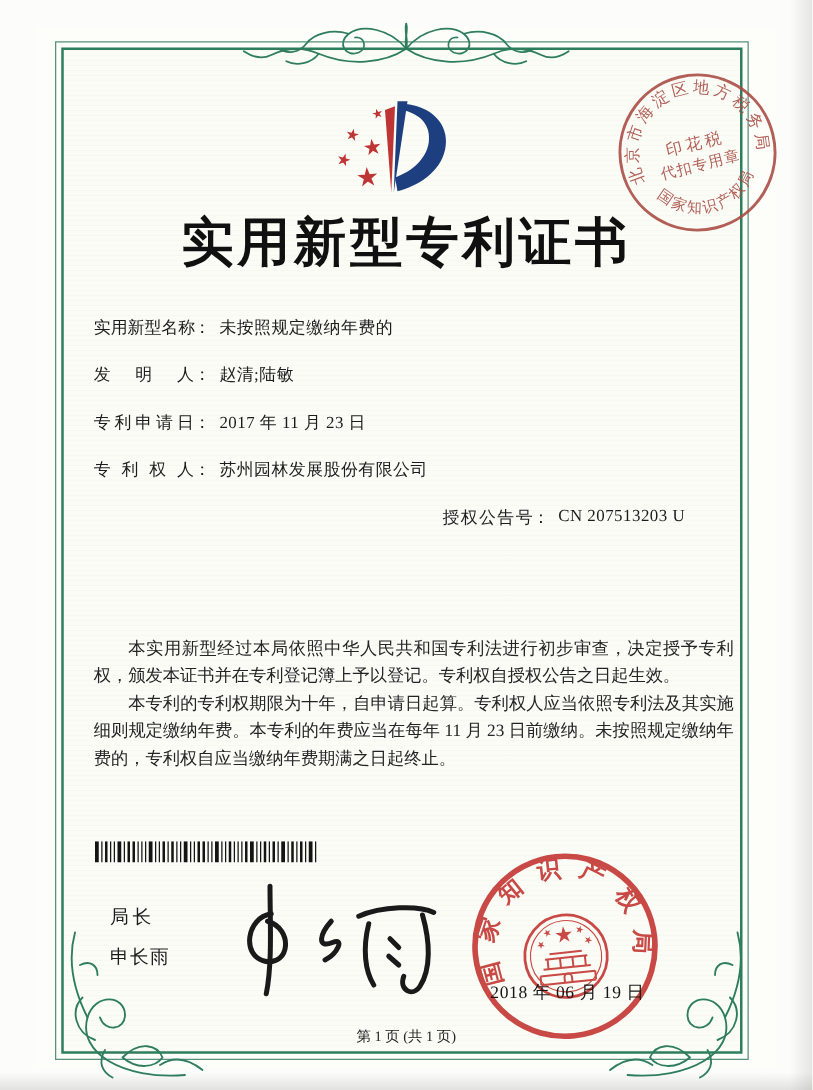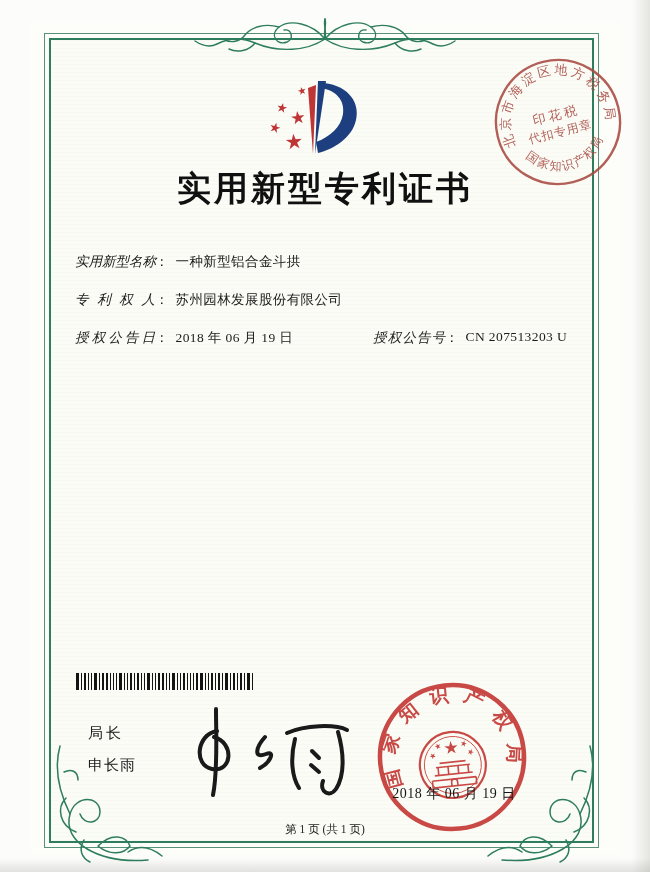--- a/index.html
+++ b/index.html
@@ -23,28 +23,28 @@
       repeating-linear-gradient(0deg,rgba(160,190,165,.05) 0 1px,rgba(0,0,0,0) 1px 4px),
       #fbfcf6;}
   .orn{position:absolute;z-index:3;}
   .content{position:absolute;inset:0;z-index:4;}
 
   .cert-no{position:absolute;left:78px;top:74px;font-size:14.5px;letter-spacing:1px;color:#1f1f1f;}
 
   .logo{position:absolute;left:266px;top:74px;}
 
   .title{position:absolute;left:0;width:650px;top:166px;text-align:center;
-    font-size:34px;font-weight:bold;letter-spacing:3px;color:#101010;}
+    font-size:42px;font-weight:bold;letter-spacing:3px;color:#101010;}
 
   .fields{position:absolute;left:75px;top:253px;width:512px;font-size:13.5px;color:#1c1c1c;}
   .frow{height:24px;margin-bottom:14px;white-space:nowrap;position:relative;}
-  .flabel{display:inline-block;width:80px;text-align:justify;text-align-last:justify;vertical-align:top;font-style:italic;}
+  .flabel{display:inline-block;width:80px;text-align:justify;text-align-last:justify;vertical-align:top;}
   .fcolon{display:inline-block;vertical-align:top;}
   .fvalue{display:inline-block;margin-left:7px;vertical-align:top;letter-spacing:.4px;}
-  .fright{position:absolute;left:298px;top:0;white-space:nowrap;}
+  .fright{position:absolute;left:279px;top:0;white-space:nowrap;}
   .fright .flabel{width:72px;}
 
   .body-text{position:absolute;left:75px;top:508px;width:512px;
     font-size:13.8px;line-height:22px;text-align:justify;color:#242424;}
   .body-text p{margin:0;text-indent:2em;}
 
   .barcode{position:absolute;left:76px;top:673px;width:178px;height:17px;
     overflow:hidden;white-space:nowrap;font-size:0;}
   .barcode i{display:inline-block;height:100%;background:#141414;margin-right:2px;}
 
@@ -127,36 +127,41 @@
     </g>
     <polygon points="42,14 50,11 47,80" fill="#bf3434"></polygon>
     <polygon points="52,7 60,7 49,80" fill="#1d3f7f"></polygon>
     <path d="M58,9 C84,12 94,30 90,46 C86,64 68,75 52,79 L50,68 C64,63 75,53 77,40 C79,26 70,17 56,14 Z" fill="#1d3f7f"></path>
   </svg>
 
   <div class="title">实用新型专利证书</div>
 
   <div class="fields">
     <div class="frow">
-      <span class="flabel">实用新型名称</span><span class="fcolon">：</span><span class="fvalue">一种新型铝合金斗拱</span>
+      <span class="flabel">实用新型名称</span><span class="fcolon">：</span><span class="fvalue">未按照规定缴纳年费的</span>
+    </div>
+    <div class="frow">
+      <span class="flabel">发明人</span><span class="fcolon">：</span><span class="fvalue">赵清;陆敏</span>
+    </div>
+    <div class="frow">
+      <span class="flabel">专利申请日</span><span class="fcolon">：</span><span class="fvalue">2017 年 11 月 23 日</span>
     </div>
     <div class="frow">
       <span class="flabel">专利权人</span><span class="fcolon">：</span><span class="fvalue">苏州园林发展股份有限公司</span>
     </div>
     <div class="frow">
-      <span>
-        <span class="flabel">授权公告日</span><span class="fcolon">：</span><span class="fvalue">2018 年 06 月 19 日</span>
-      </span>
       <span class="fright">
         <span class="flabel">授权公告号</span><span class="fcolon">：</span><span class="fvalue">CN 207513203 U</span>
       </span>
     </div>
   </div>
 
   <div class="body-text">
+    <p>本实用新型经过本局依照中华人民共和国专利法进行初步审查，决定授予专利权，颁发本证书并在专利登记簿上予以登记。专利权自授权公告之日起生效。</p>
+    <p>本专利的专利权期限为十年，自申请日起算。专利权人应当依照专利法及其实施细则规定缴纳年费。本专利的年费应当在每年 11 月 23 日前缴纳。未按照规定缴纳年费的，专利权自应当缴纳年费期满之日起终止。</p>
   </div>
 
   <div class="barcode"><i style="width: 3px;"></i><i style="width: 1px;"></i><i style="width: 2px;"></i><i style="width: 1px;"></i><i style="width: 1px;"></i><i style="width: 3px;"></i><i style="width: 1px;"></i><i style="width: 2px;"></i><i style="width: 2px;"></i><i style="width: 1px;"></i><i style="width: 1px;"></i><i style="width: 1px;"></i><i style="width: 3px;"></i><i style="width: 1px;"></i><i style="width: 1px;"></i><i style="width: 2px;"></i><i style="width: 1px;"></i><i style="width: 2px;"></i><i style="width: 1px;"></i><i style="width: 1px;"></i><i style="width: 3px;"></i><i style="width: 1px;"></i><i style="width: 1px;"></i><i style="width: 2px;"></i><i style="width: 2px;"></i><i style="width: 1px;"></i><i style="width: 1px;"></i><i style="width: 3px;"></i><i style="width: 1px;"></i><i style="width: 1px;"></i><i style="width: 2px;"></i><i style="width: 1px;"></i><i style="width: 1px;"></i><i style="width: 1px;"></i><i style="width: 2px;"></i><i style="width: 3px;"></i><i style="width: 1px;"></i><i style="width: 1px;"></i><i style="width: 2px;"></i><i style="width: 1px;"></i><i style="width: 2px;"></i><i style="width: 1px;"></i><i style="width: 3px;"></i><i style="width: 1px;"></i><i style="width: 2px;"></i><i style="width: 1px;"></i><i style="width: 2px;"></i><i style="width: 1px;"></i><i style="width: 3px;"></i><i style="width: 1px;"></i></div>
 
   <div class="director-title">局长</div>
   <div class="director-name">申长雨</div>
 
   <svg class="signature" width="175" height="95" viewBox="0 0 175 95">
     <g stroke="#1a1a1a" stroke-width="4" fill="none" stroke-linecap="round" stroke-linejoin="round">
       <path d="M32,28 C12,31 8,62 27,66 C47,70 50,40 29,34"></path>

